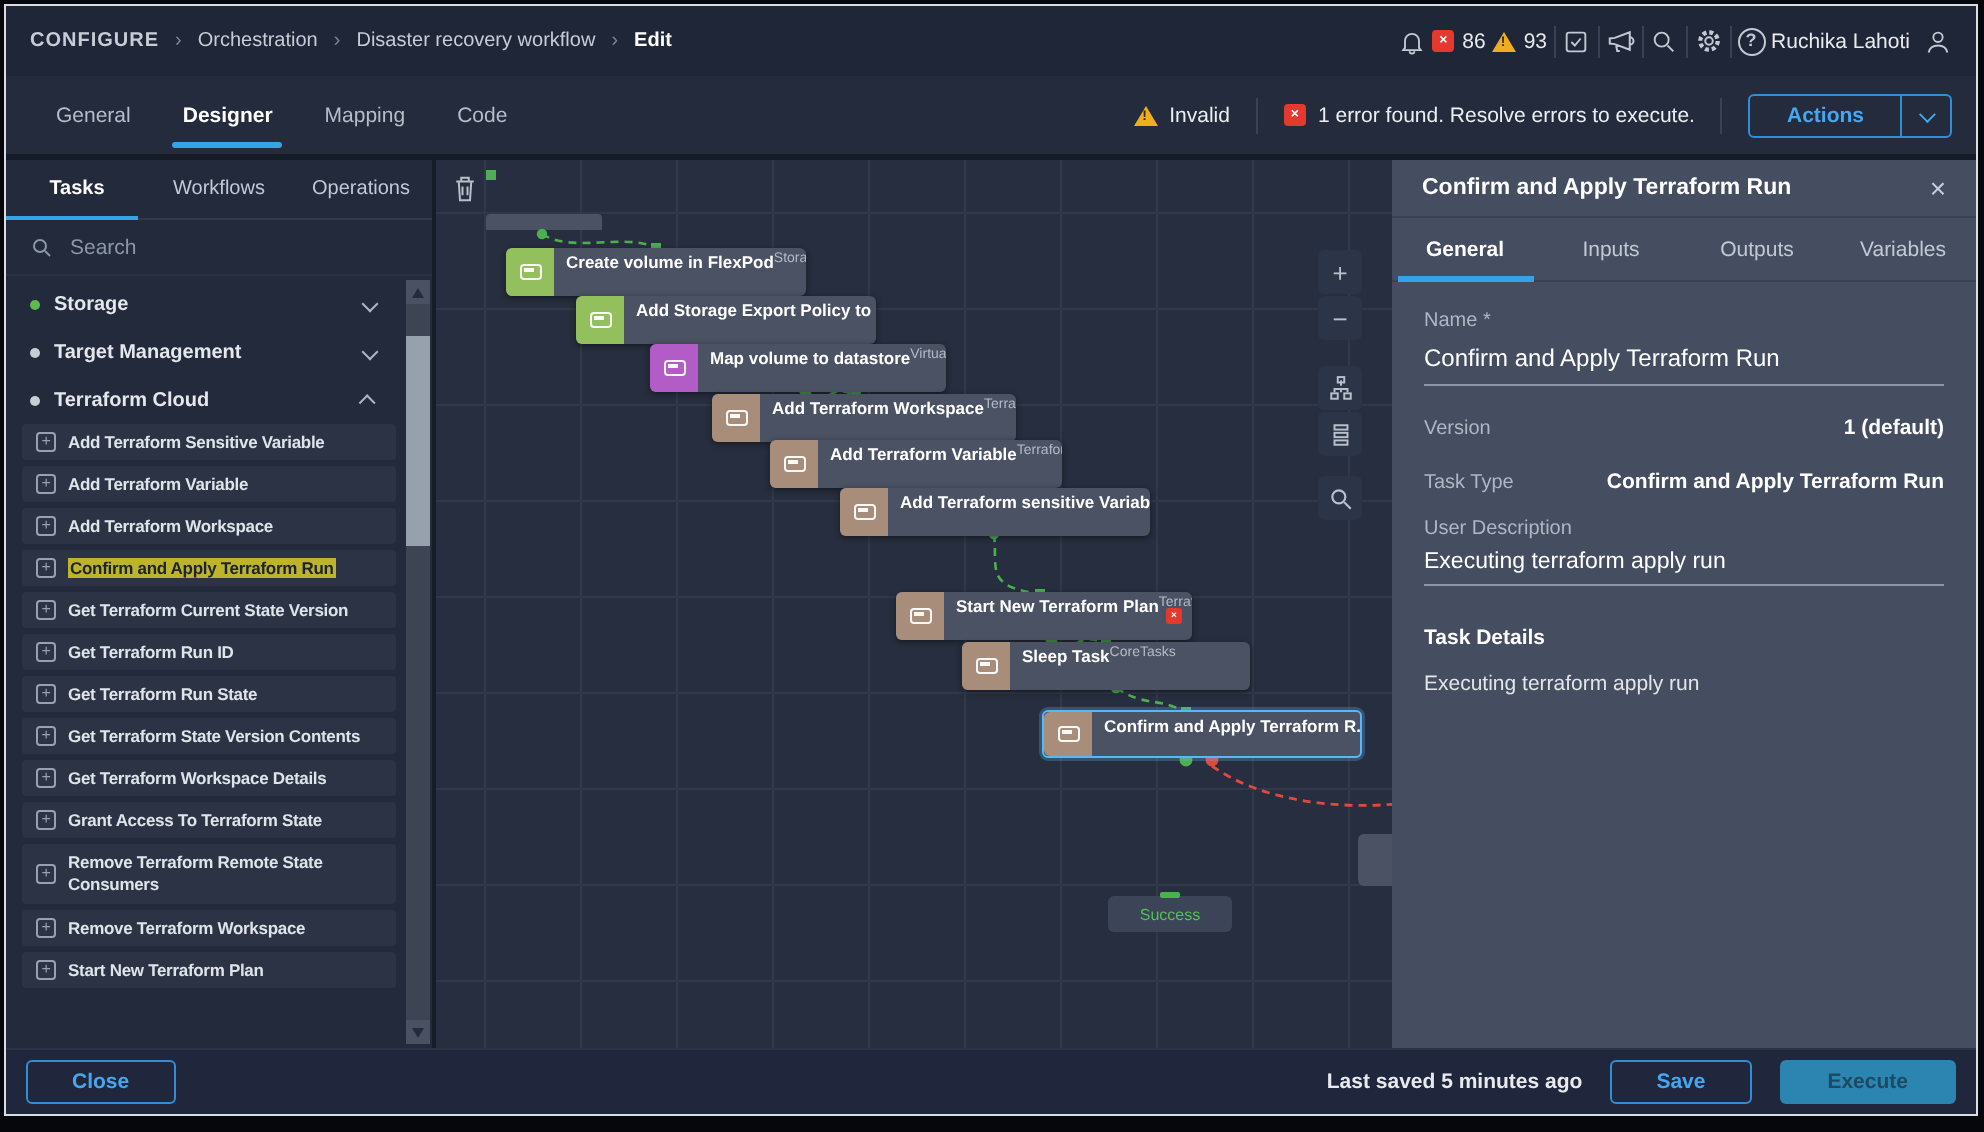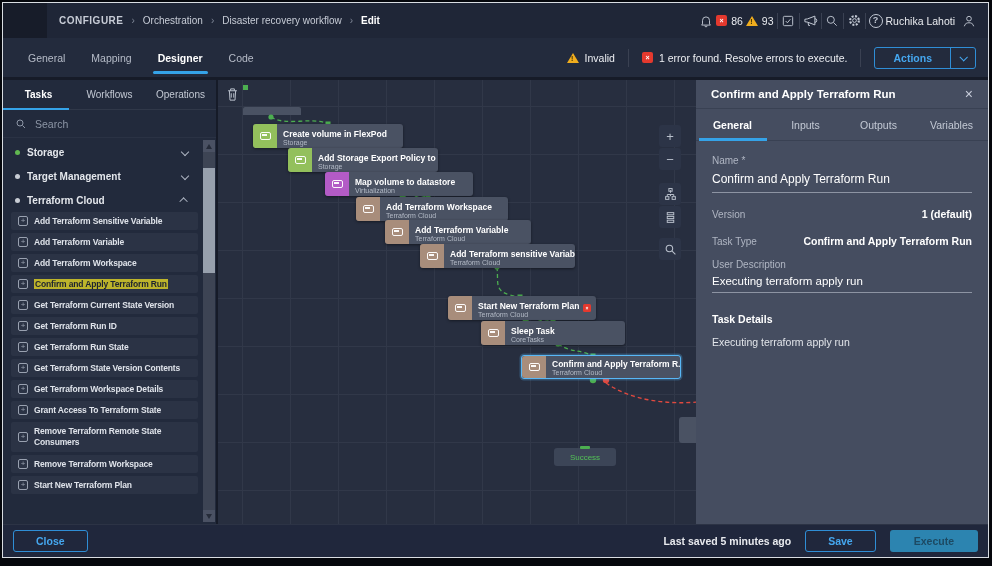--- a/index.html
+++ b/index.html
@@ -1,20 +1,20 @@
 <!DOCTYPE html>
 <html><head>
 <meta charset="utf-8">
 <style>
   * { margin:0; padding:0; box-sizing:border-box; }
   html,body { width:992px; height:566px; background:#05070c; font-family:"Liberation Sans",sans-serif; overflow:hidden; }
   .app { position:absolute; left:2px; top:2px; width:987px; height:556px; border:1px solid #d9dde2; background:#171c29; display:flex; flex-direction:column; overflow:hidden; }
 
   
-  .hdr { height:35px; background:#1f2637; display:flex; align-items:center; padding:0 12px; flex:0 0 auto;margin-left:44px; }
+  .hdr { height:35px; background:#1f2637; display:flex; align-items:center; padding:0 12px; flex:0 0 auto; }
   .crumbs { display:flex; align-items:center; font-size:10px; color:#c7ccd6; }
   .crumb { cursor:default; }
   .crumb.first { letter-spacing:.5px; font-weight:bold; }
   .crumb.last { color:#fff; font-weight:bold; }
   .crumb-sep { color:#7d8595; margin:0 8px; font-size:10px; }
   .hdr-right { margin-left:auto; display:flex; align-items:center; gap:3px; color:#c3c9d4; }
   .hdr-sep { width:1px; height:16px; background:#3a4152; }
   .alert { display:flex; align-items:center; gap:4px; font-size:10.5px; color:#e8eaee; }
   .badge-crit { width:11px; height:11px; background:#e4392e; border-radius:2px; color:#fff; font-size:7px; line-height:11px; text-align:center; font-weight:bold; }
   .tri { width:0; height:0; border-left:6px solid transparent; border-right:6px solid transparent; border-bottom:10px solid #f0ad1e; position:relative; }
@@ -75,21 +75,21 @@
     background-image:linear-gradient(#313849 1px,transparent 1px),linear-gradient(90deg,#313849 1px,transparent 1px);
     background-size:48px 48px; background-position:24px 26px; }
   .trash { position:absolute; left:8px; top:7px; cursor:pointer; }
   .cv-toolbar { position:absolute; right:15px; display:flex; flex-direction:column; gap:1px; }
   .cv-btn { width:22px; height:22px; background:#2c3447; border-radius:3px; color:#b9c0cc; display:flex; align-items:center; justify-content:center; font-size:13px; cursor:pointer; }
   .node { position:absolute; height:24px; background:#4a5263; border-radius:3px; display:flex; box-shadow:0 1px 3px rgba(0,0,0,.45); cursor:pointer; }
   .node.selected { border:1px solid #58b7f6; box-shadow:0 0 0 1.5px rgba(88,183,246,.28); }
   .node-icon { flex:0 0 24px; border-radius:3px 0 0 3px; display:flex; align-items:center; justify-content:center; }
   .glyph { width:11px; height:8px; border:1px solid rgba(255,255,255,.95); border-radius:2px; position:relative; }
   .glyph::before { content:""; position:absolute; left:1px; top:1px; width:5px; height:1.5px; background:rgba(255,255,255,.95); }
-  .node-body { padding:2px 6px; display:flex; flex-direction:column; justify-content:flex-end; overflow:hidden; }
+  .node-body { padding:2px 6px; display:flex; justify-content:flex-start; overflow:hidden; }
   .node-title { font-size:8.5px; font-weight:bold; color:#fff; white-space:nowrap; }
   .node-sub { font-size:7px; color:#b3bac6; white-space:nowrap; }
   .node-err { position:absolute; right:5px; top:50%; margin-top:-4px; width:8px; height:8px; background:#e4392e; border-radius:1.5px; color:#fff; font-size:5px; line-height:8px; text-align:center; font-weight:bold; }
   .sliver { position:absolute; left:25px; top:27px; width:58px; height:8px; background:#4a5263; border-radius:2px 2px 0 0; }
   .sliver-dot { position:absolute; left:25px; top:5px; width:5px; height:5px; background:#4caf50; }
   .partial-node { position:absolute; left:461px; top:337px; width:30px; height:26px; background:#4a5263; border-radius:3px; }
   .success-node { position:absolute; left:336px; top:368px; width:62px; height:18px; background:#3c4557; border-radius:3px; display:flex; align-items:center; justify-content:center; font-size:8px; color:#52c156; }
   .success-notch { position:absolute; top:-2px; left:50%; margin-left:-5px; width:10px; height:3px; background:#4caf50; border-radius:1px; }
   .edges { position:absolute; left:0; top:0; pointer-events:none; }
 
@@ -185,22 +185,22 @@
               <path d="M4 21c1-5 5-6 8-6s7 1 8 6"></path>
             </svg>
         </span>
       </span>
     </div>
   </div>
 
   <div class="tabbar">
     <div id="main-tabs" style="display:flex;">
         <div class="mtab">General</div>
+        <div class="mtab active">Designer</div>
         <div class="mtab">Mapping</div>
-        <div class="mtab active">Designer</div>
         <div class="mtab">Code</div>
       </div>
     <div class="tabbar-right">
       <span class="status">
         <span class="tri"></span>
         <span>Invalid</span>
       </span>
       <span class="vsep"></span>
       <span class="status">
         <span class="badge-crit">×</span>

